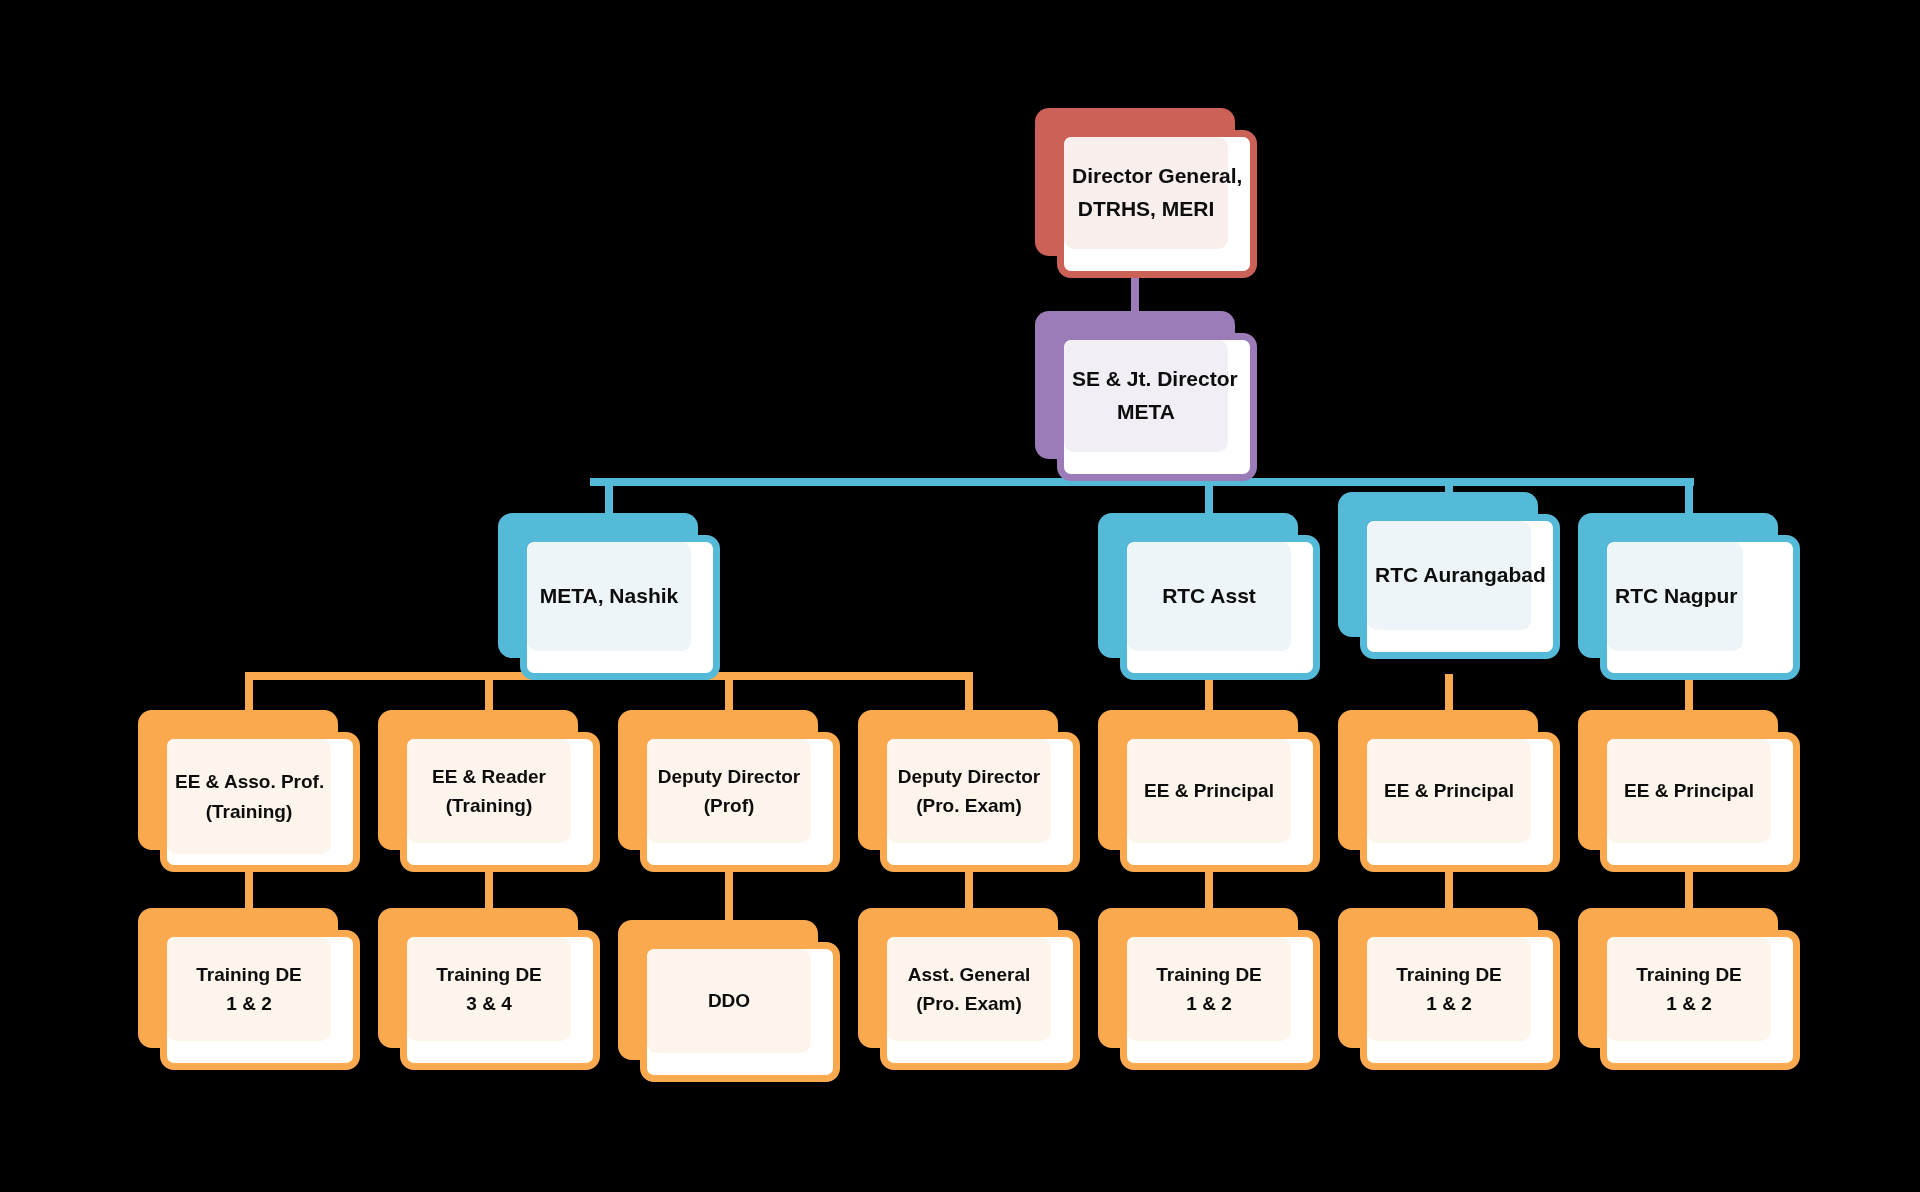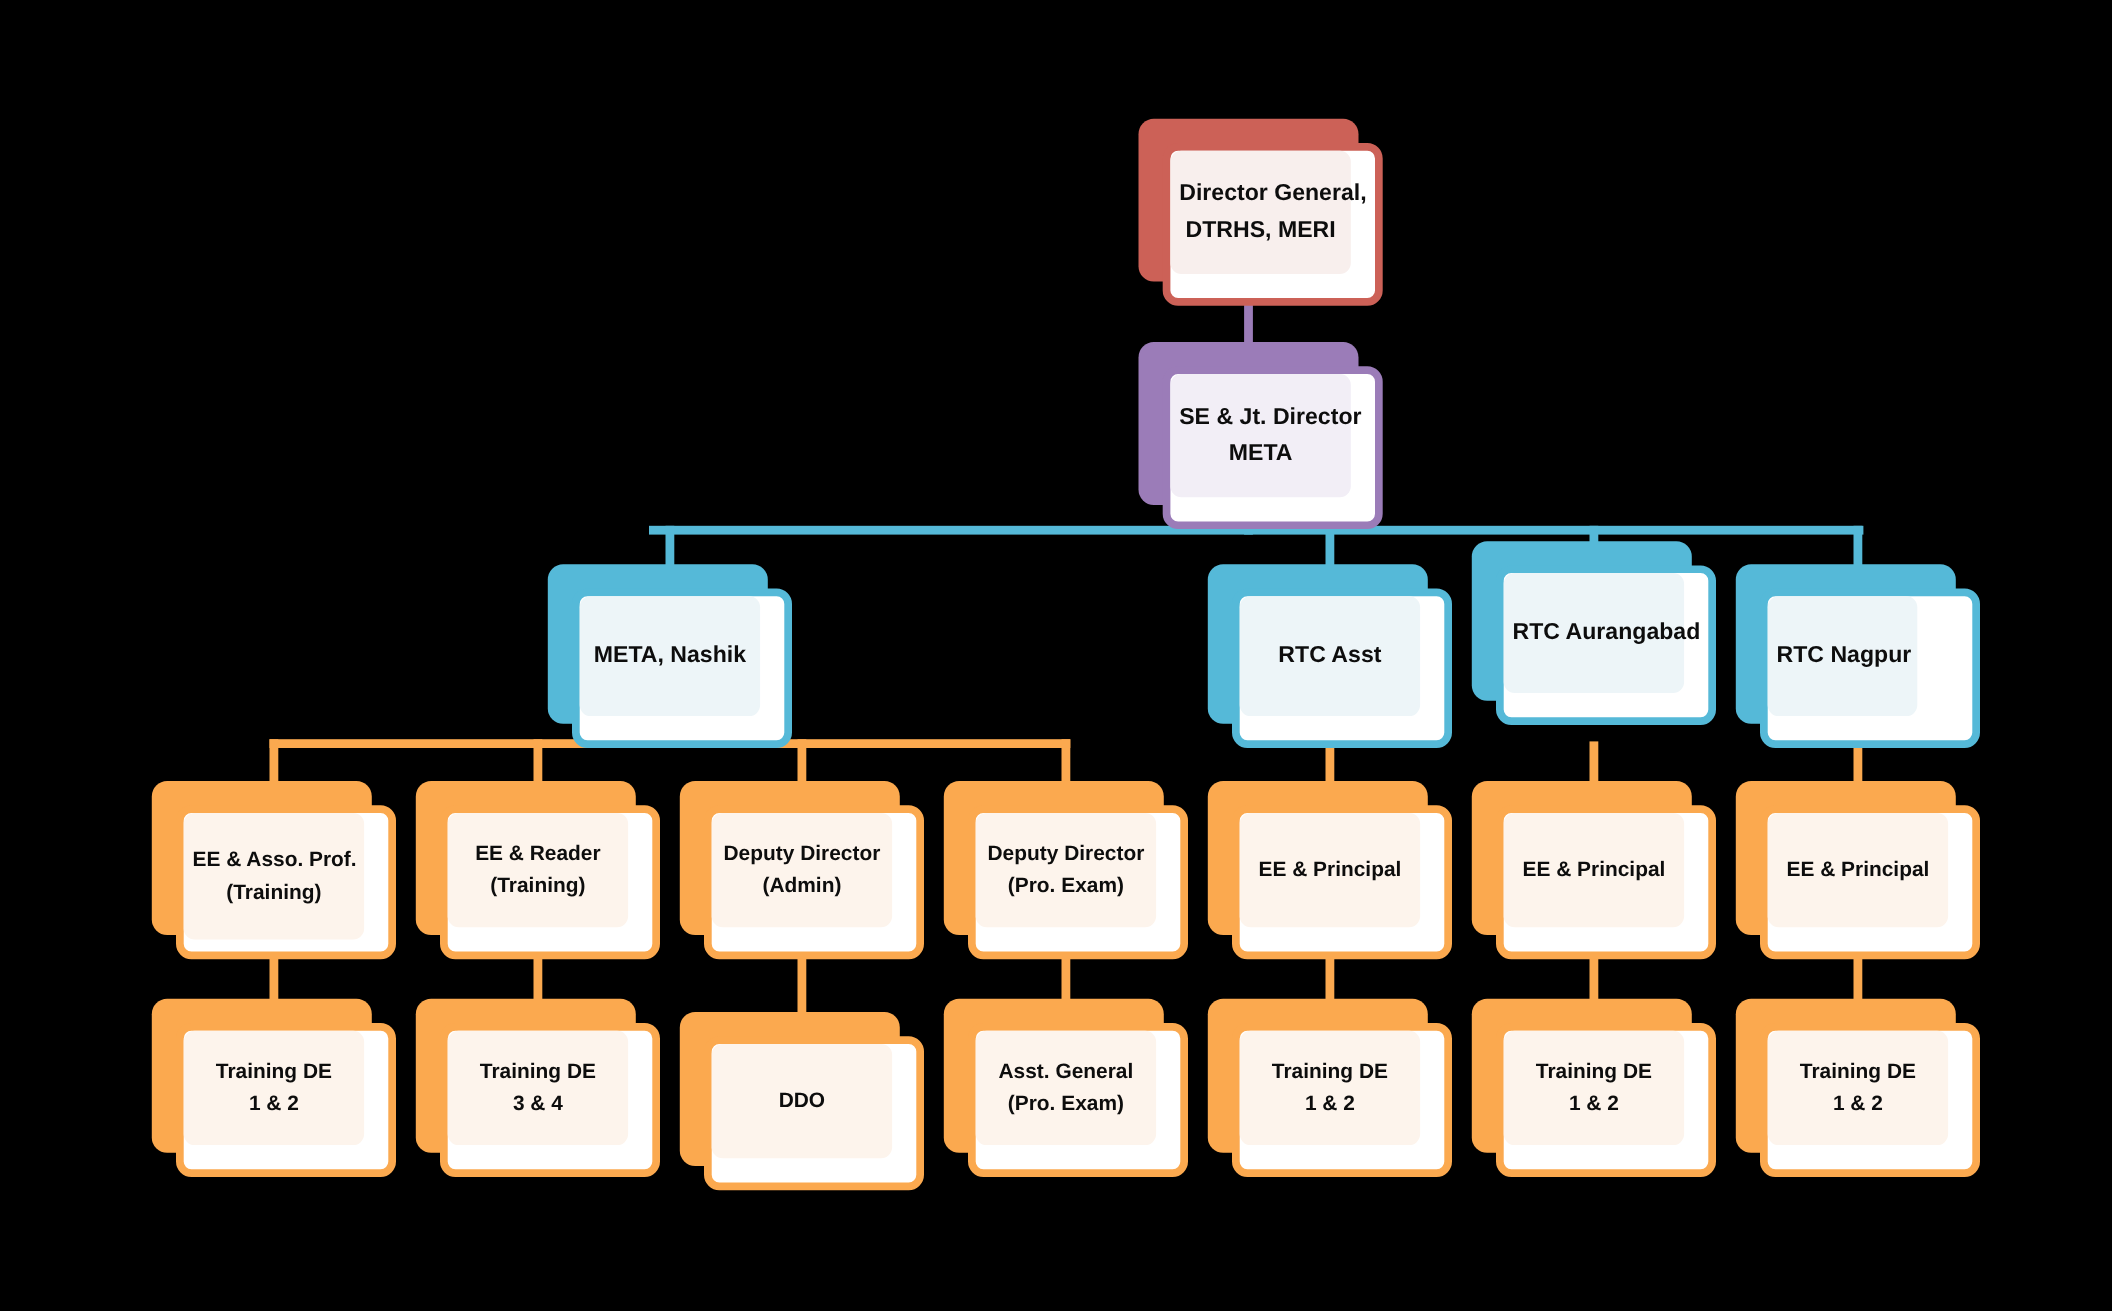--- a/index.html
+++ b/index.html
@@ -139,21 +139,21 @@
           <span class="ln" style="font-size: 19px;">EE &amp; Reader</span>
           <span class="ln" style="font-size: 19px;">(Training)</span>
         </div>
       </div>
     </div>
     <div class="node" style="left: 618px; top: 710px; width: 222px; height: 162px;">
       <div class="back" style="width: 200px; height: 140px; background: rgb(251, 169, 79);"></div>
       <div class="front" style="left: 22px; top: 22px; width: 200px; height: 140px; border-color: rgb(251, 169, 79); border-width: 7px;">
         <div class="inner" style="width: 164px; height: 104px; background: rgb(253, 244, 236);">
           <span class="ln" style="font-size: 19px;">Deputy Director</span>
-          <span class="ln" style="font-size: 19px;">(Admin)</span>
+          <span class="ln" style="font-size: 19px;">(Prof)</span>
         </div>
       </div>
     </div>
     <div class="node" style="left: 858px; top: 710px; width: 222px; height: 162px;">
       <div class="back" style="width: 200px; height: 140px; background: rgb(251, 169, 79);"></div>
       <div class="front" style="left: 22px; top: 22px; width: 200px; height: 140px; border-color: rgb(251, 169, 79); border-width: 7px;">
         <div class="inner" style="width: 164px; height: 104px; background: rgb(253, 244, 236);">
           <span class="ln" style="font-size: 19px;">Deputy Director</span>
           <span class="ln" style="font-size: 19px;">(Pro. Exam)</span>
         </div>

